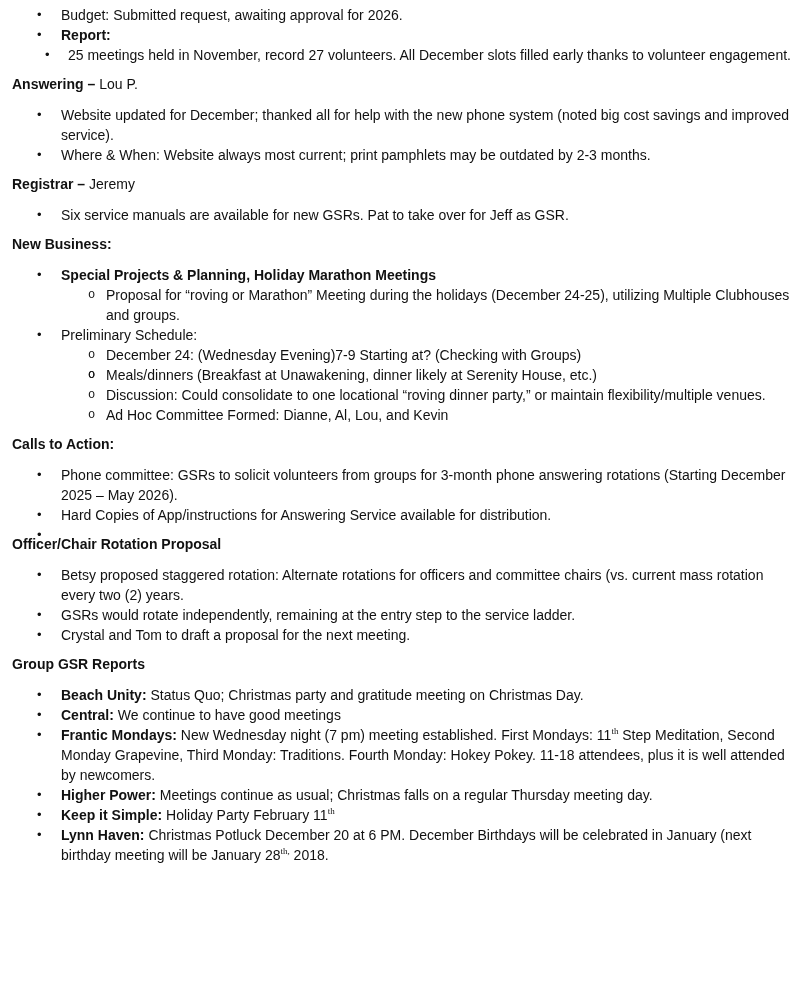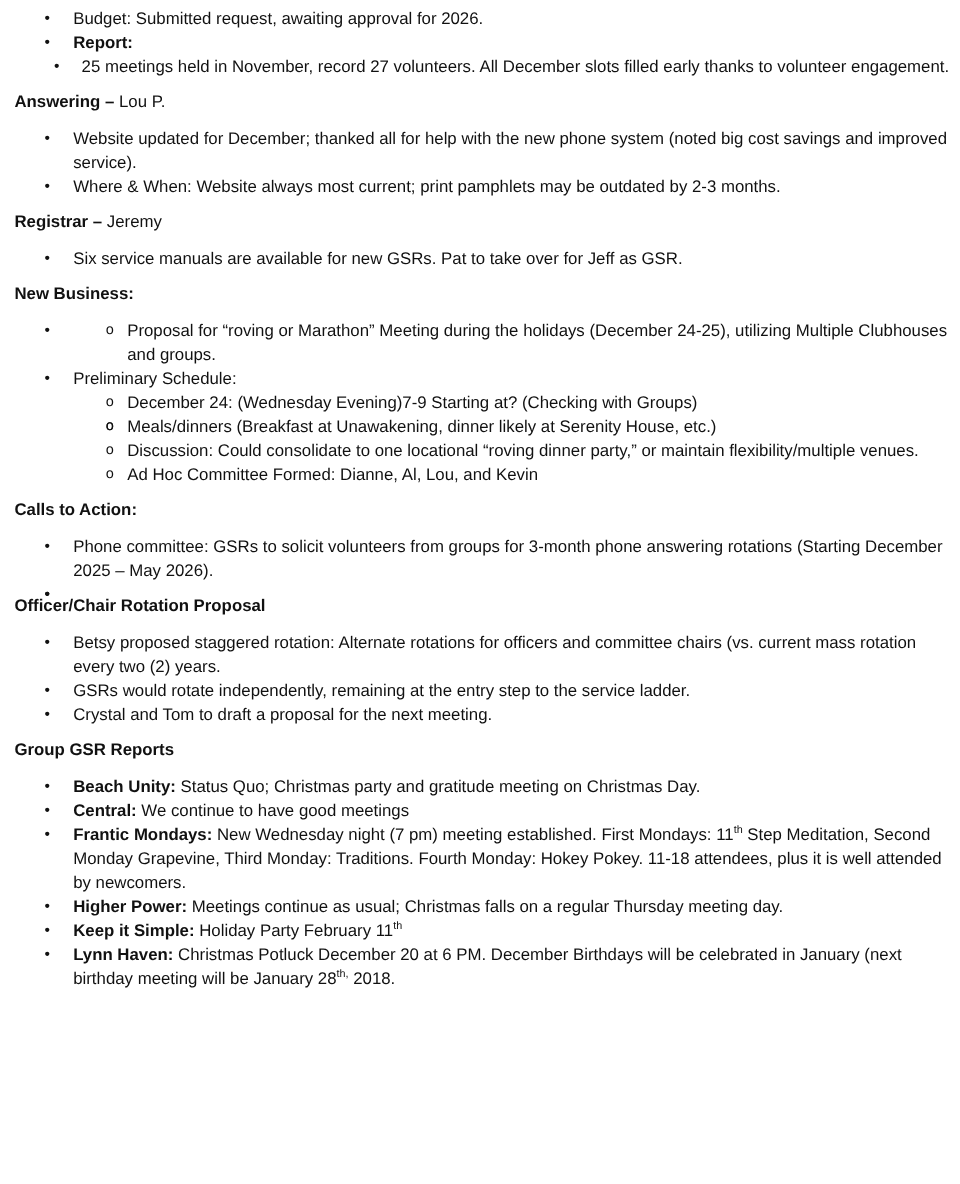--- a/index.html
+++ b/index.html
@@ -19,46 +19,46 @@
   .b { font-weight: 700; }
   .marker { position: absolute; top: 0; }
   .ul1  { padding-left: 49px; }
   .ul1  .marker { left: 25px; }
   .ul1b { padding-left: 56px; }
   .ul1b .marker { left: 33px; }
   .ul2  { padding-left: 94px; }
   .ul2  .marker { left: 76px; }
   .m1 { font-size: 13px; }
   .m2 { font-family: "Liberation Mono", "DejaVu Sans Mono", monospace; font-size: 12px; }
-  sup { font-size: 9px; line-height: 0; vertical-align: super; }
+  sup { font-size: 9px; line-height: 0; vertical-align: super; font-family: Liberation Serif, serif; }
 </style>
 </head>
 <body>
 
 <div class="page" style="color: rgb(17, 17, 17); background: rgb(255, 255, 255);">
     <div class="block ul1"><span class="marker m1">•</span><span>Budget: Submitted request, awaiting approval for 2026.</span></div>
     <div class="block ul1"><span class="marker m1">•</span><span class="b">Report:</span></div>
     <div class="block ul1b"><span class="marker m1">•</span><span>25 meetings held in November, record 27 volunteers. All December slots filled early thanks to volunteer engagement.</span></div>
     <p class="heading"><span class="b">Answering – </span><span>Lou P.</span></p>
     <div class="block ul1"><span class="marker m1">•</span><span>Website updated for December; thanked all for help with the new phone system (noted big cost savings and improved service).</span></div>
     <div class="block ul1"><span class="marker m1">•</span><span>Where &amp; When: Website always most current; print pamphlets may be outdated by 2-3 months.</span></div>
     <p class="heading"><span class="b">Registrar – </span><span>Jeremy</span></p>
     <div class="block ul1"><span class="marker m1">•</span><span>Six service manuals are available for new GSRs. Pat to take over for Jeff as GSR.</span></div>
     <p class="heading"><span class="b">New Business:</span></p>
-    <div class="block ul1"><span class="marker m1">•</span></div>
+    <div class="block ul1"><span class="marker m1">•</span><span class="b">Special Projects &amp; Planning, Holiday Marathon Meetings</span></div>
     <div class="block ul2"><span class="marker m2">o</span><span>Proposal for “roving or Marathon” Meeting during the holidays (December 24-25), utilizing Multiple Clubhouses and groups.</span></div>
     <div class="block ul1"><span class="marker m1">•</span><span>Preliminary Schedule:</span></div>
     <div class="block ul2"><span class="marker m2">o</span><span>December 24: (Wednesday Evening)7-9 Starting at? (Checking with Groups)</span></div>
     <div class="block ul2"><span class="marker m2">o</span></div>
     <div class="block ul2"><span class="marker m2">o</span><span>Meals/dinners (Breakfast at Unawakening, dinner likely at Serenity House, etc.)</span></div>
     <div class="block ul2"><span class="marker m2">o</span><span>Discussion: Could consolidate to one locational “roving dinner party,” or maintain flexibility/multiple venues.</span></div>
     <div class="block ul2"><span class="marker m2">o</span><span>Ad Hoc Committee Formed: Dianne, Al, Lou, and Kevin</span></div>
     <p class="heading"><span class="b">Calls to Action:</span></p>
     <div class="block ul1"><span class="marker m1">•</span><span>Phone committee: GSRs to solicit volunteers from groups for 3-month phone answering rotations (Starting December 2025 – May 2026).</span></div>
-    <div class="block ul1"><span class="marker m1">•</span></div>
+    <div class="block ul1"><span class="marker m1">•</span><span>Hard Copies of App/instructions for Answering Service available for distribution.</span></div>
     <div class="block ul1"><span class="marker m1">•</span></div>
     <p class="heading"><span class="b">Officer/Chair Rotation Proposal</span></p>
     <div class="block ul1"><span class="marker m1">•</span><span>Betsy proposed staggered rotation: Alternate rotations for officers and committee chairs (vs. current mass rotation every two (2) years.</span></div>
     <div class="block ul1"><span class="marker m1">•</span><span>GSRs would rotate independently, remaining at the entry step to the service ladder.</span></div>
     <div class="block ul1"><span class="marker m1">•</span><span>Crystal and Tom to draft a proposal for the next meeting.</span></div>
     <p class="heading"><span class="b">Group GSR Reports</span></p>
     <div class="block ul1"><span class="marker m1">•</span><span class="b">Beach Unity: </span><span>Status Quo; Christmas party and gratitude meeting on Christmas Day.</span></div>
     <div class="block ul1"><span class="marker m1">•</span><span class="b">Central: </span><span>We continue to have good meetings</span></div>
     <div class="block ul1"><span class="marker m1">•</span><span class="b">Frantic Mondays: </span><span>New Wednesday night (7 pm) meeting established. First Mondays: 11</span><sup>th</sup><span> Step Meditation, Second Monday Grapevine, Third Monday: Traditions. Fourth Monday: Hokey Pokey. 11-18 attendees, plus it is well attended by newcomers.</span></div>
     <div class="block ul1"><span class="marker m1">•</span><span class="b">Higher Power: </span><span>Meetings continue as usual; Christmas falls on a regular Thursday meeting day.</span></div>

